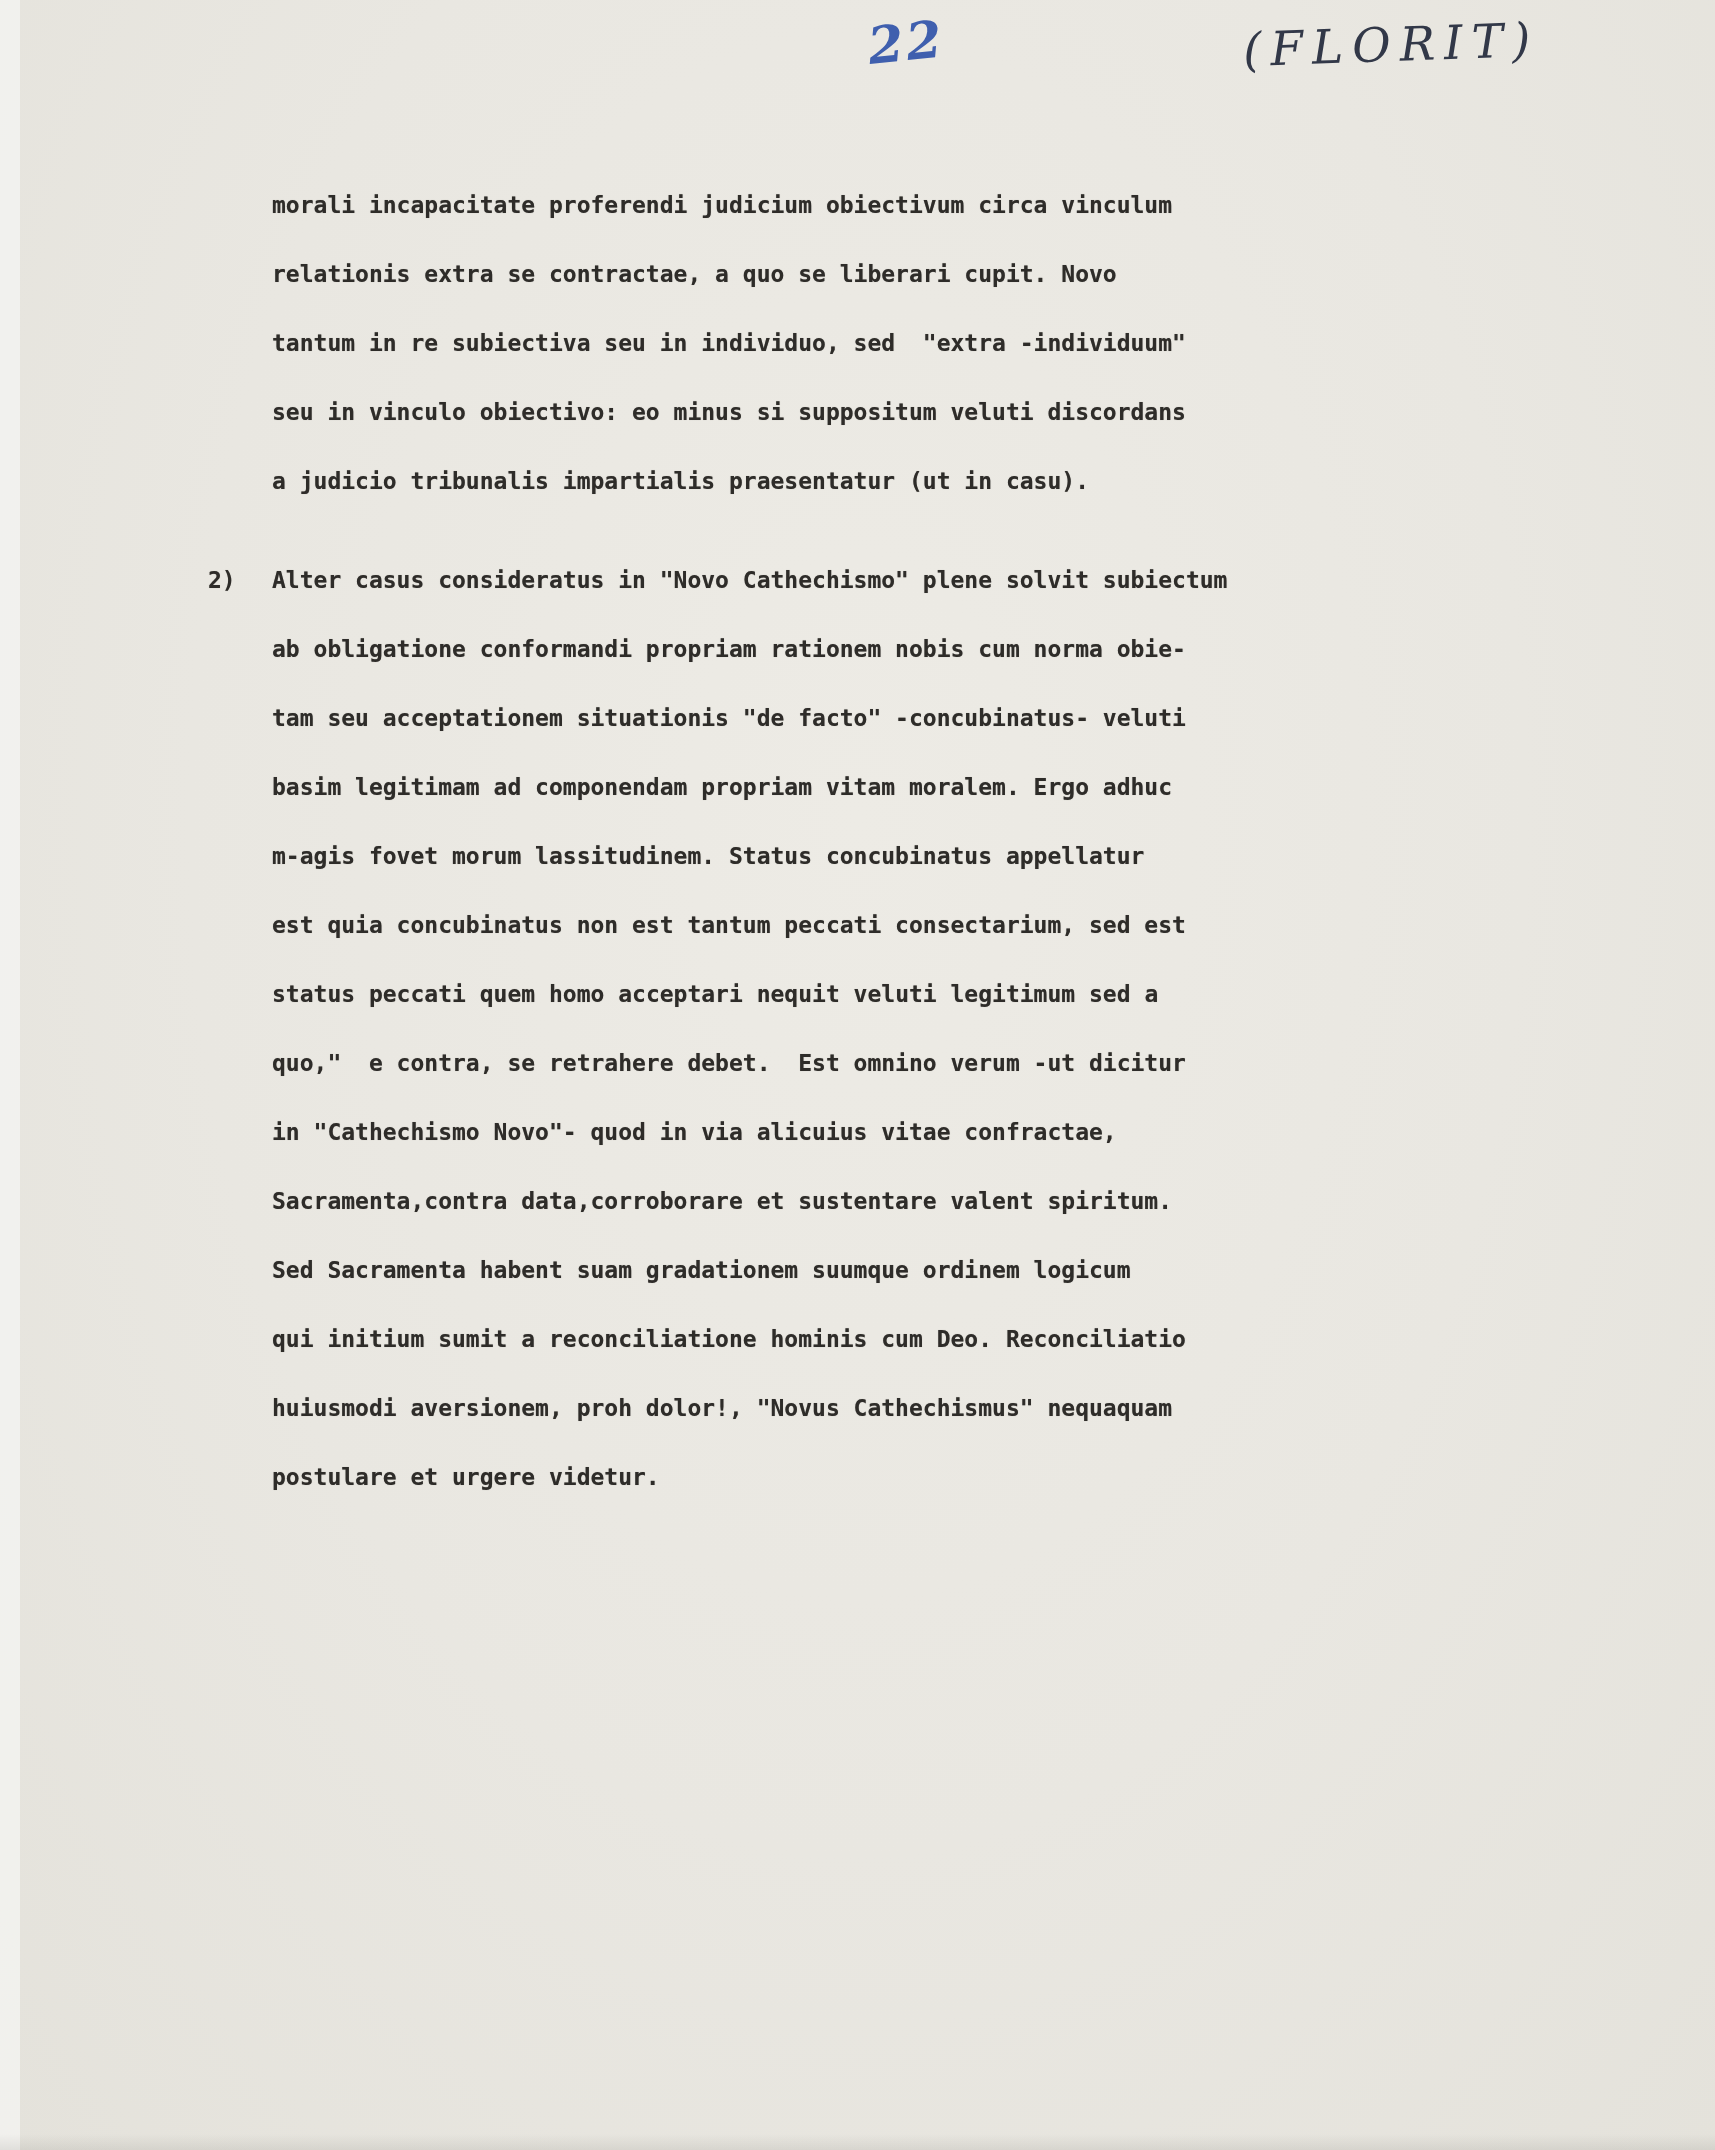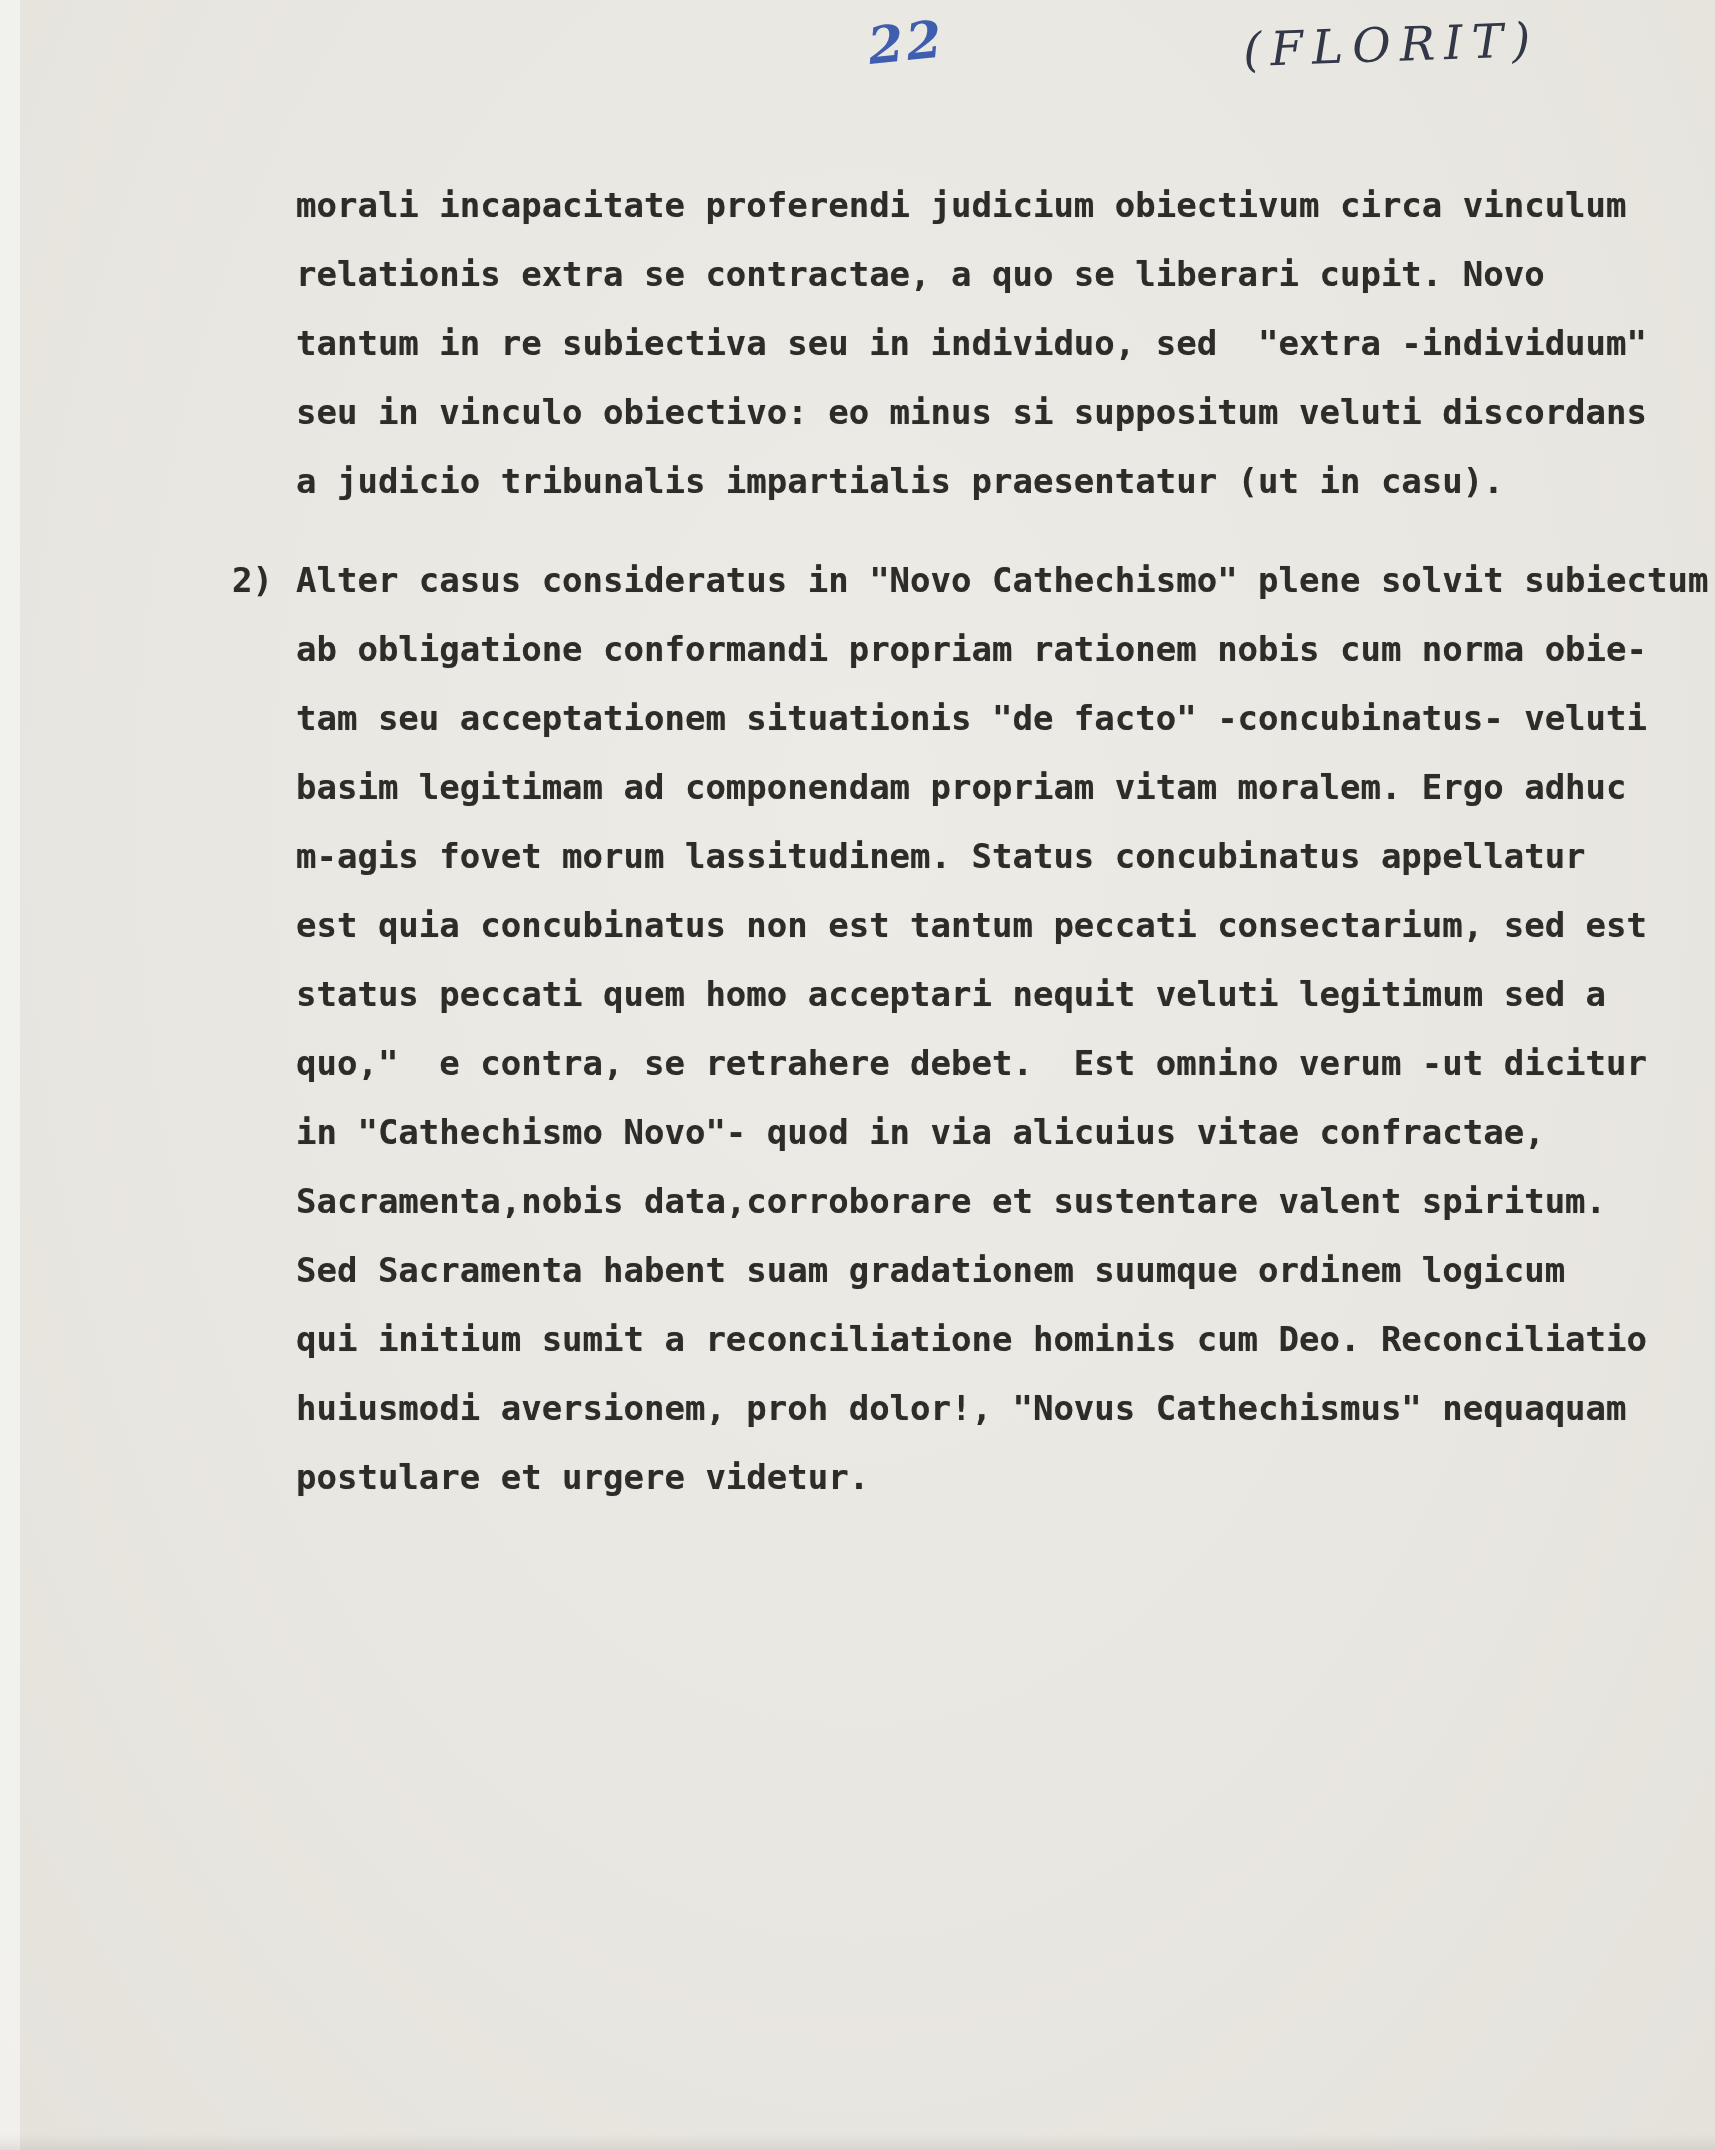--- a/index.html
+++ b/index.html
@@ -54,24 +54,24 @@
     font-style: italic;
     font-size: 47px;
     color: #323848;
     letter-spacing: 9px;
     transform: rotate(-2deg);
     font-weight: 500;
   }
 
   .typewriter {
     position: absolute;
-    left: 296px;
+    left: 272px;
     top: 171px;
     width: 1377px;
-    font-size: 34px;
+    font-size: 23px;
     line-height: 69px;
     font-weight: 600;
     color: #2e2c29;
     text-shadow: 0 0 0.7px rgba(46,44,41,0.45);
   }
   .ln {
     white-space: pre;
   }
   .paragraph2 {
     position: relative;
@@ -114,21 +114,21 @@
       <div class="ln">ab obligatione conformandi propriam rationem nobis cum norma obie-</div>
       <div class="ln">tam seu acceptationem situationis "de facto" -concubinatus- veluti</div>
       <div class="ln">basim legitimam ad componendam propriam vitam moralem. Ergo adhuc</div>
       <div class="ln">m-agis fovet morum lassitudinem. Status concubinatus appellatur</div>
       <div class="ln">est quia concubinatus non est tantum peccati consectarium, sed est</div>
 
       <div class="ln"><span class="u-phrase">status peccati</span><span> quem homo acceptari nequit veluti legitimum sed a</span></div>
 
       <div class="ln">quo,"  e contra, se retrahere debet.  Est omnino verum -ut dicitur</div>
       <div class="ln">in "Cathechismo Novo"- quod in via alicuius vitae confractae,</div>
-      <div class="ln">Sacramenta,nobis data,corroborare et sustentare valent spiritum.</div>
+      <div class="ln">Sacramenta,contra data,corroborare et sustentare valent spiritum.</div>
       <div class="ln">Sed Sacramenta habent suam gradationem suumque ordinem logicum</div>
       <div class="ln">qui initium sumit a reconciliatione hominis cum Deo. Reconciliatio</div>
       <div class="ln">huiusmodi aversionem, proh dolor!, "Novus Cathechismus" nequaquam</div>
       <div class="ln">postulare et urgere videtur.</div>
     </div>
 
   </div>
 </div>
 
 

